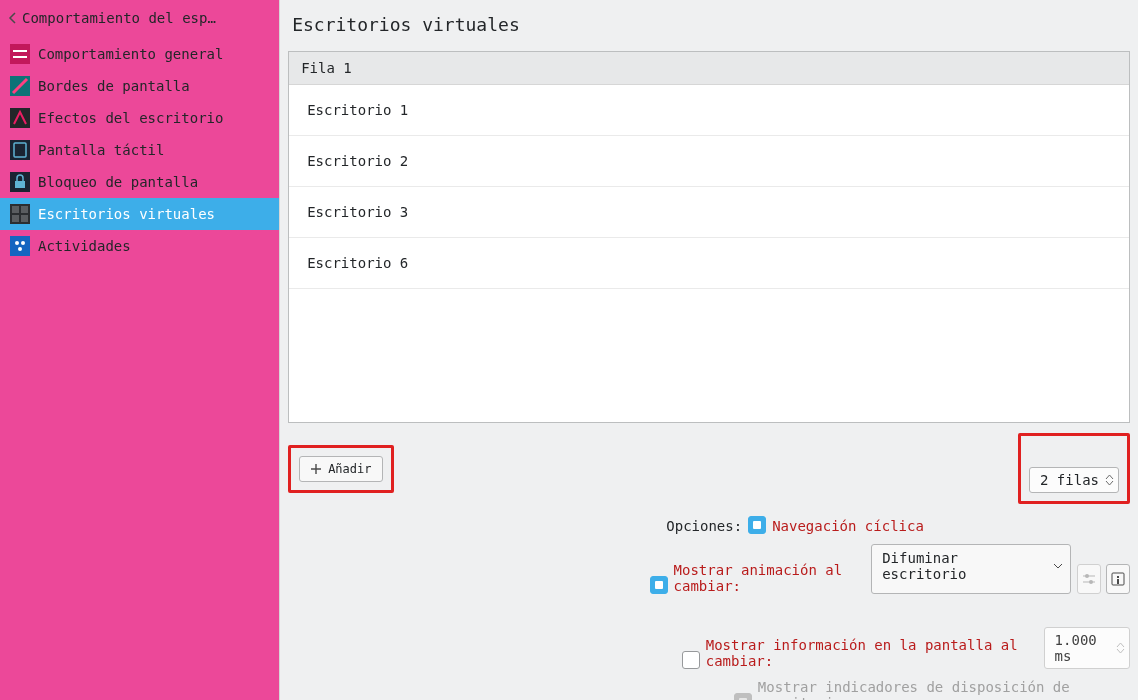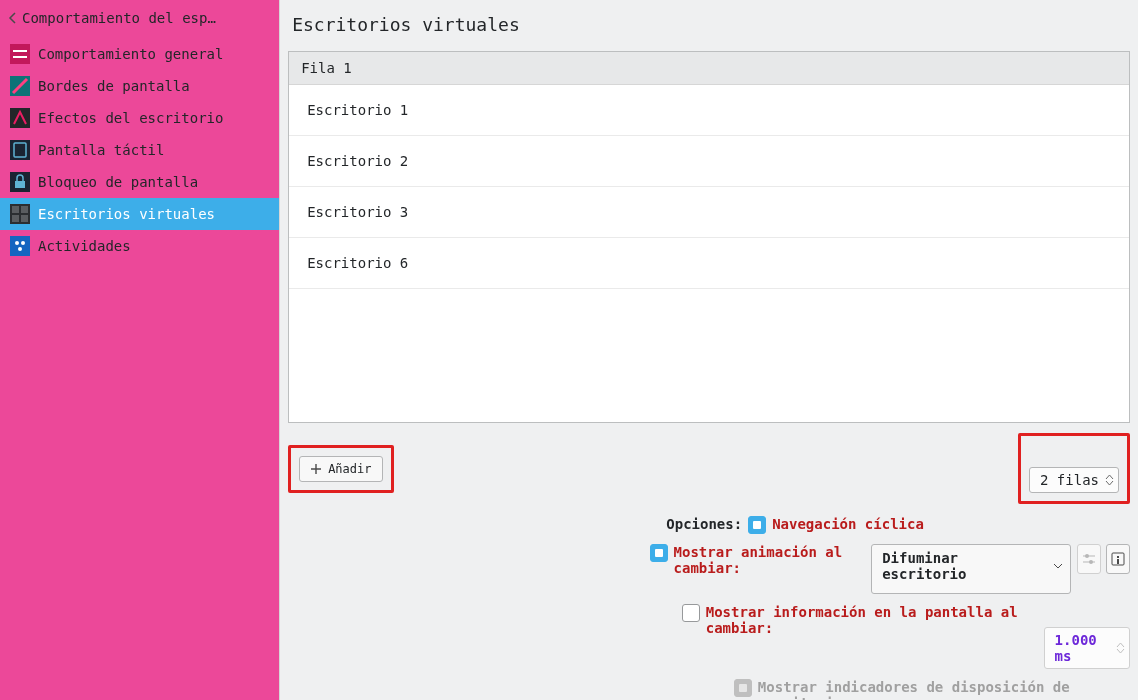--- a/index.html
+++ b/index.html
@@ -100,38 +100,37 @@
 .spinbox {
   display: inline-flex;
   align-items: center;
   border: 1px solid #b4b5b6;
   background: #fcfcfc;
   border-radius: 3px;
   padding: 4px 4px 4px 10px;
   gap: 6px;
   margin-top: 23px;
 }
-.spinbox.disabled { color: #6d28d9; border-color: #d0d0d0; }
+.spinbox.disabled { color: #404040; border-color: #d0d0d0; }
 .spin-arrows {
   display: flex; flex-direction: column; line-height: 6px;
   color: #6b6b6b;
 }
 .highlight-box {
   border: 3px solid #e02020;
   padding: 8px;
   border-radius: 2px;
 }
 .options-area {
   padding: 4px 8px 8px 8px;
 }
 .opt-row {
   display: flex;
-  align-items: flex-start;
+  align-items: flex-end;
   margin-bottom: 10px;
-  font-weight: bold;
 }
 .opt-label-col {
   width: 460px;
   text-align: right;
   padding-right: 6px;
 }
 .checkbox {
   width: 18px; height: 18px;
   border: 1px solid #97999b;
   border-radius: 3px;

